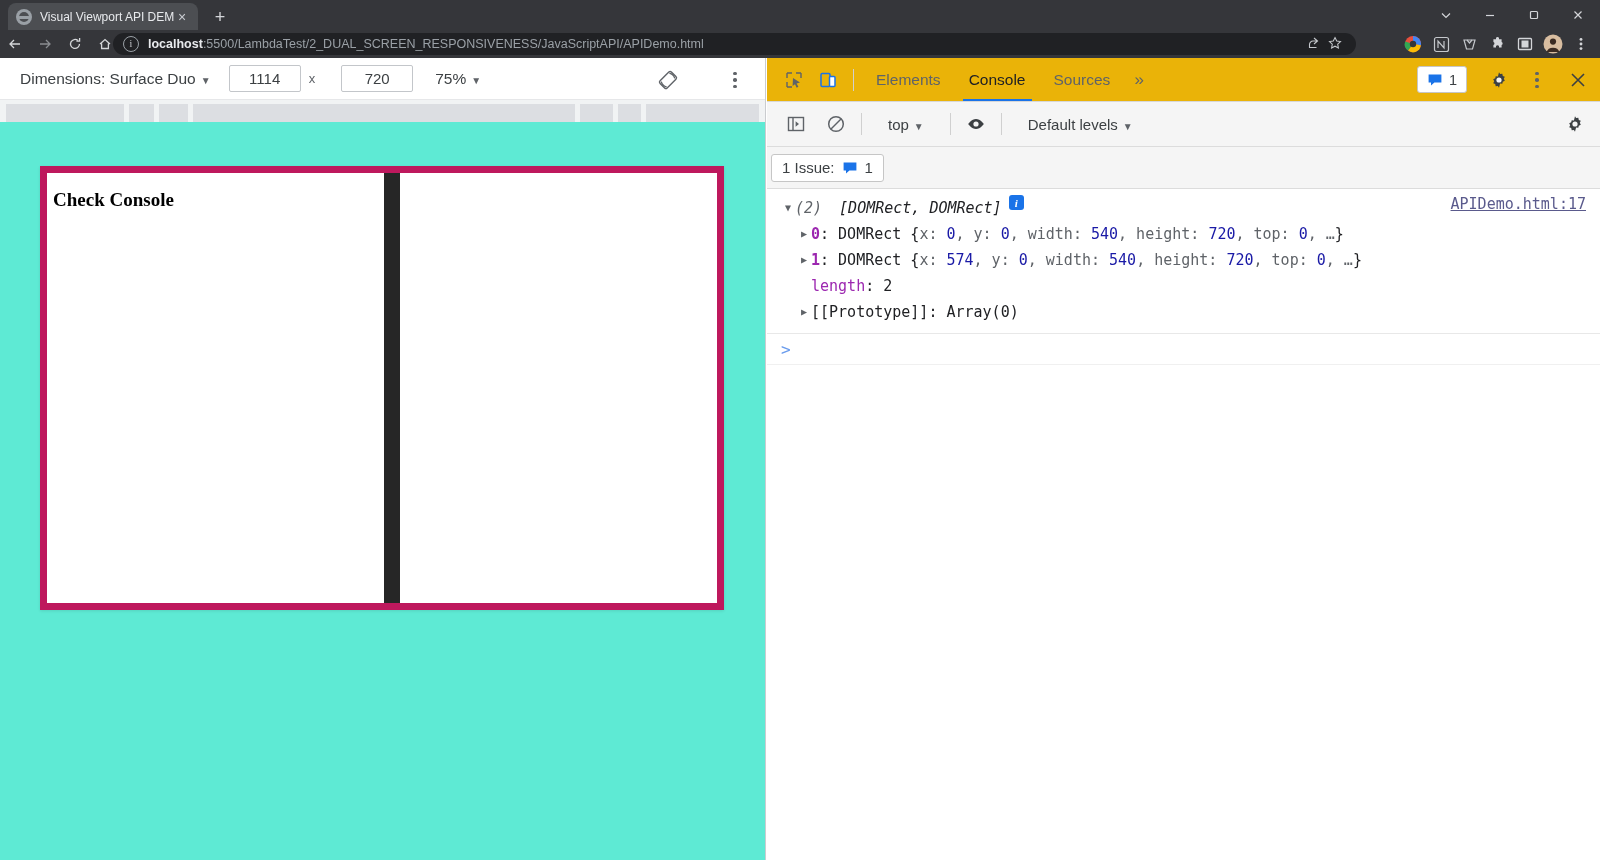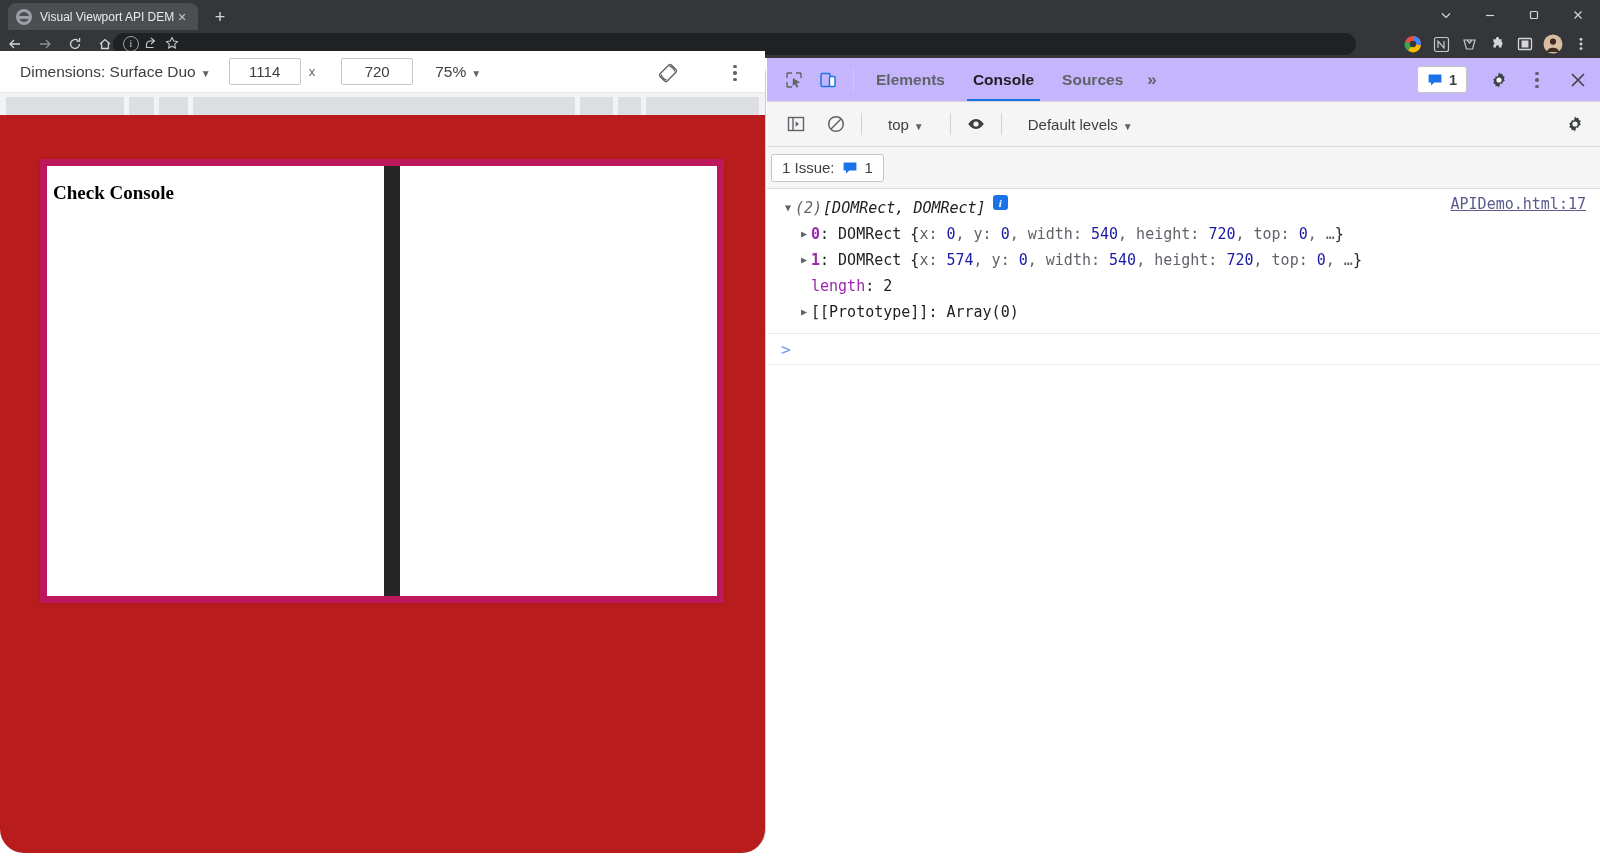--- a/index.html
+++ b/index.html
@@ -77,22 +77,22 @@
     margin-left: 9px; font-size: 12.5px; color: #9aa0a6; white-space: nowrap;
     overflow: hidden; flex: 1 1 auto;
   }
   .omni-url b { color: #e8eaed; font-weight: 700; }
   .omni-ico { width: 22px; color: #c5c8cc; text-align: center; font-size: 13px; flex: 0 0 auto; }
   .tb-icons { position: absolute; right: 6px; top: 31px; display: flex; align-items: center; gap: 2px; }
   .tbi { width: 26px; height: 26px; display: flex; align-items: center; justify-content: center; }
 
   
   .devicemode {
-    position: absolute; left: 0; top: 51px; width: 766px; height: 802px;
-    background: #b91c1c; border-right: 1px solid #cacccf; box-sizing: border-box; border-radius: 24px;
+    position: absolute; left: 0; top: 58px; width: 766px; height: 802px;
+    background: #5eead4; border-right: 1px solid #cacccf; box-sizing: border-box;
   }
   .devbar {
     position: absolute; left: 0; top: 0; width: 765px; height: 42px;
     background: #ffffff; display: flex; align-items: center;
     border-bottom: 1px solid #e6e7e9; box-sizing: border-box;
   }
   .dev-dim {
     margin-left: 20px; font-size: 15.5px; color: #3c4043; white-space: nowrap;
   }
   .caret { font-size: 10px; margin-left: 5px; color: #5f6368; }
@@ -135,22 +135,22 @@
     background: #262626;
   }
 
   
   .devtools {
     position: absolute; left: 767px; top: 58px; width: 833px; height: 802px;
     background: #ffffff;
   }
   .dt-header {
     position: absolute; left: 0; top: 0; width: 833px; height: 44px;
-    background: #c4b5fd; border-bottom: 1px solid #d8d8d8;
-    display: flex; align-items: center; box-sizing: border-box; font-weight: bold;
+    background: #eab308; border-bottom: 1px solid #d8d8d8;
+    display: flex; align-items: center; box-sizing: border-box;
   }
   .dt-icobtn { width: 34px; height: 30px; display: flex; align-items: center; justify-content: center; }
   .dt-sep { width: 1px; height: 22px; background: #d0d0d0; margin: 0 8px; }
   .dt-tab {
     padding: 0 14px; height: 43px; line-height: 43px; font-size: 15.5px;
     color: #5f6368; position: relative; white-space: nowrap;
   }
   .dt-tab.active { color: #202124; }
   .dt-tab.active::after {
     content: ""; position: absolute; left: 8px; right: 8px; bottom: 0; height: 2px;
@@ -293,20 +293,21 @@
     </div>
     <div class="navbtn">
       <svg width="16" height="16" viewBox="0 0 16 16">
           <path d="M3 8 L8 3.5 L13 8 M4.6 7.4 V12.5 H11.4 V7.4" stroke="#d4d6d9" stroke-width="1.3" fill="none"></path>
         </svg>
     </div>
   </div>
 
   <div class="omnibox">
     <span class="omni-info">i</span>
+    <span class="omni-url"><b>localhost</b><span>:5500/LambdaTest/2_DUAL_SCREEN_RESPONSIVENESS/JavaScriptAPI/APIDemo.html</span></span>
     <span class="omni-ico">
       <svg width="14" height="14" viewBox="0 0 14 14">
           <path d="M8 2 L11.5 5 L8 8 M11.5 5 H7 A3.5 3.5 0 0 0 3.5 8.5 V11.5 H10.5" stroke="#c5c8cc" stroke-width="1.1" fill="none"></path>
         </svg>
     </span>
     <span class="omni-ico">
       <svg width="14" height="14" viewBox="0 0 14 14">
           <path d="M7 1.6 L8.7 5.1 L12.5 5.6 L9.7 8.2 L10.4 12 L7 10.2 L3.6 12 L4.3 8.2 L1.5 5.6 L5.3 5.1 Z" stroke="#c5c8cc" stroke-width="1.05" fill="none"></path>
         </svg>
     </span>
@@ -488,21 +489,21 @@
         <span class="issuebar-txt">1</span>
       </div>
     </div>
 
     <div class="console-area">
       <div class="log-entry">
         <span class="src-link">APIDemo.html:17</span>
 
         <div class="log-row">
           <span class="tri">▼</span>
-          <span class="arr-head"><span>(2)</span><span class="brk" style="margin-left:1px;">[DOMRect, DOMRect]</span></span>
+          <span class="arr-head"><span>(2)</span><span class="brk" style="margin-left:17px;">[DOMRect, DOMRect]</span></span>
           <span class="info-badge">i</span>
         </div>
 
         <div class="log-row indent1">
           <span class="tri">▶</span>
           <span class="k-idx">0</span>
           <span class="plain">:&nbsp;</span>
           <span class="plain">DOMRect</span>
           <span class="plain">&nbsp;</span>
           <span><span class="plain">{</span><span class="dim">x: </span><span class="v-num">0</span><span class="dim">, y: </span><span class="v-num">0</span><span class="dim">, width: </span><span class="v-num">540</span><span class="dim">, height: </span><span class="v-num">720</span><span class="dim">, top: </span><span class="v-num">0</span><span class="dim">, …</span><span class="plain">}</span></span>

